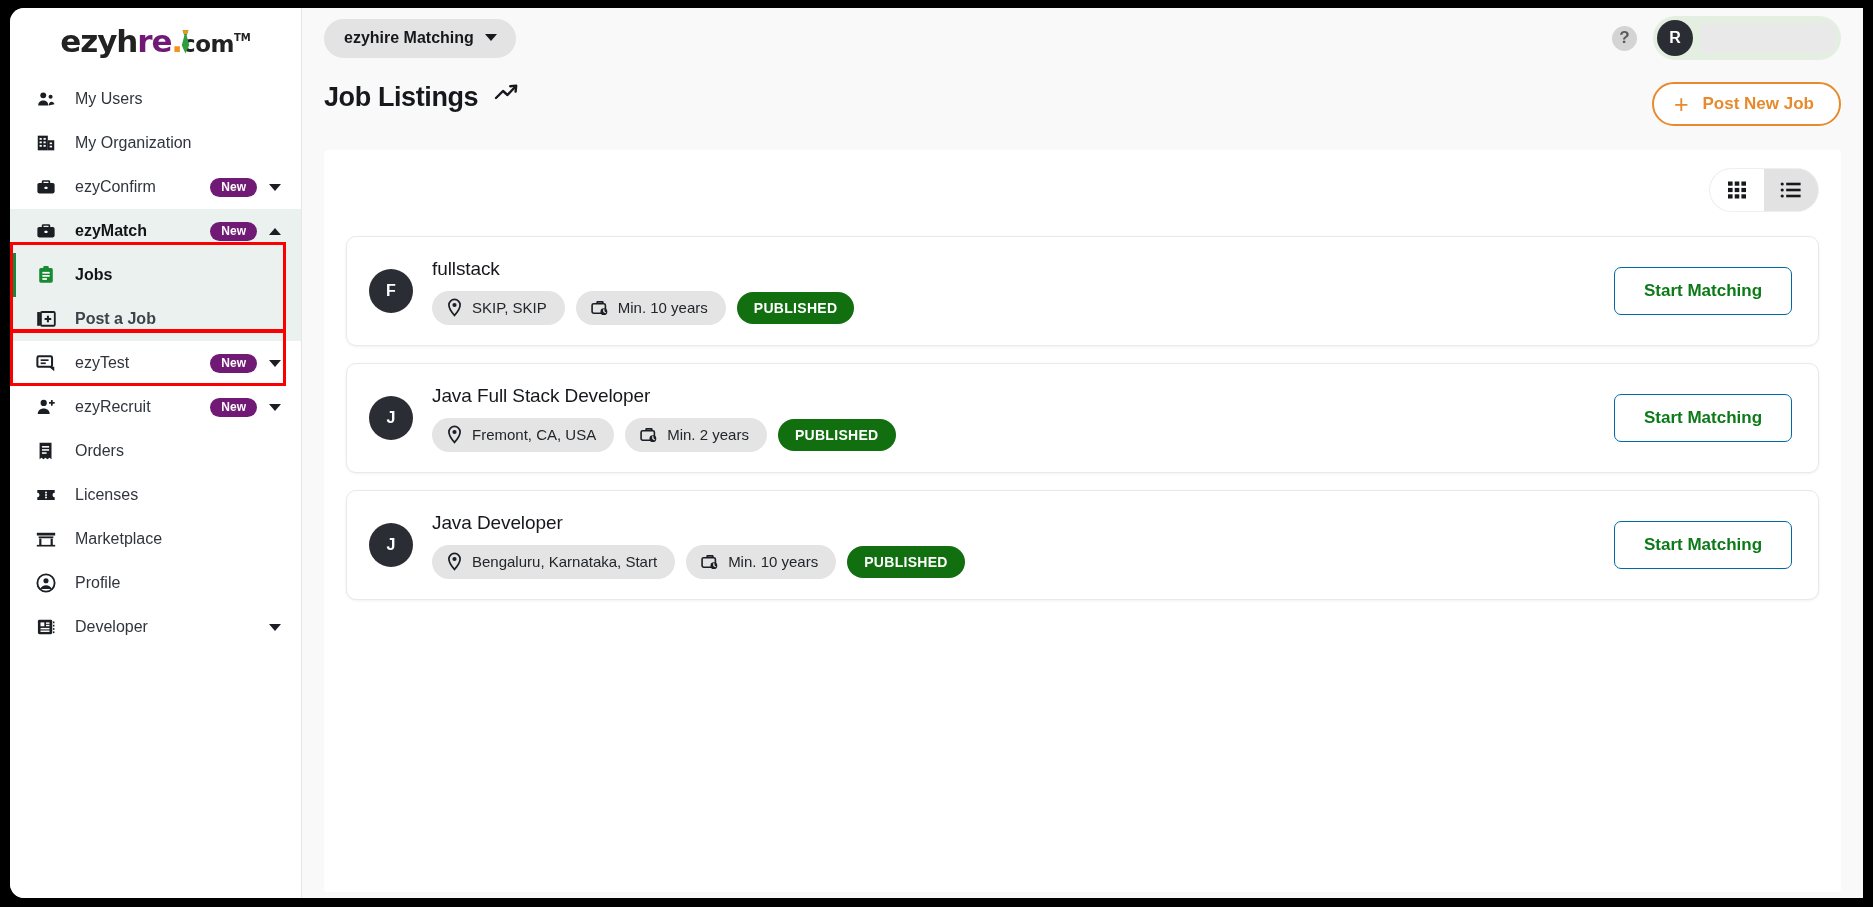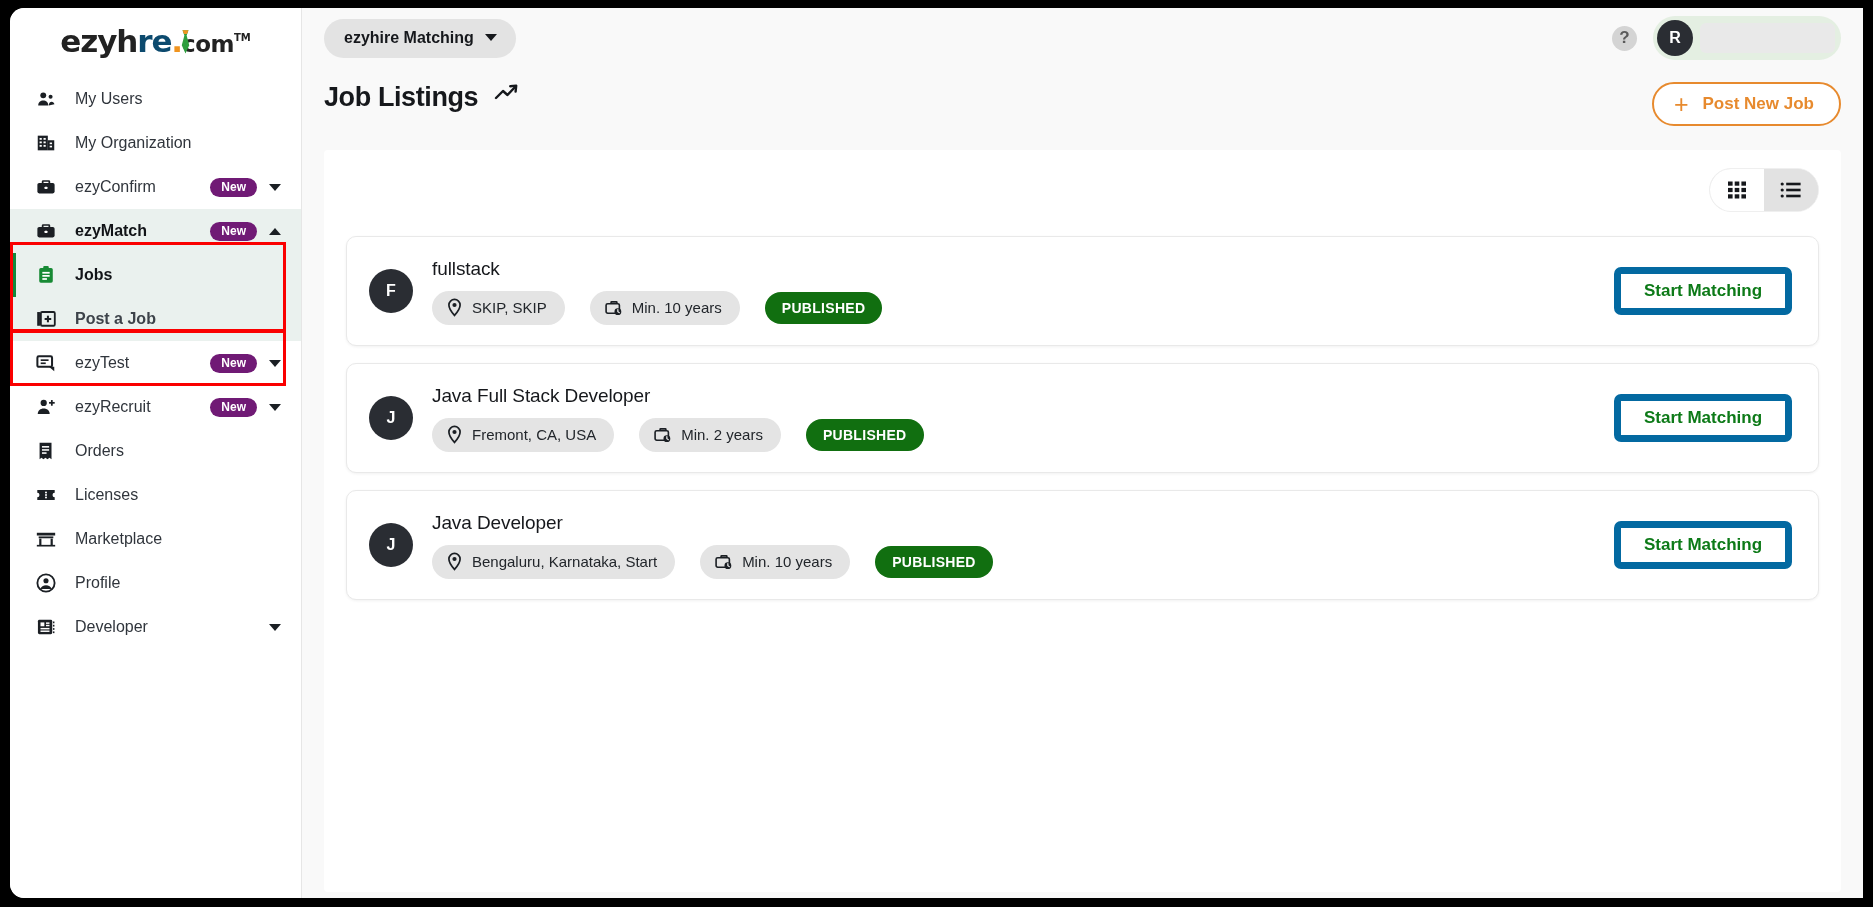--- a/index.html
+++ b/index.html
@@ -49,21 +49,21 @@
   .logo {
     font-family: "DejaVu Sans", sans-serif;
     font-size: 31px;
     font-weight: 700;
     letter-spacing: -1.1px;
     color: #222222;
     line-height: 1;
     position: relative;
     white-space: nowrap;
   }
-  .logo .grn { color: #0c4a6e; }
+  .logo .grn { color: #701a75; }
   .logo .dot { color: #f0941f; }
   .logo .com { font-size: 23px; color: #222222; letter-spacing: -0.5px; }
   .logo .tm {
     font-size: 10px;
     vertical-align: super;
     font-weight: 700;
     color: #222222;
     letter-spacing: 0;
   }
   .tie {
@@ -295,21 +295,21 @@
     margin-right: 19px;
   }
   .job-body { flex: 1 1 auto; min-width: 0; }
   .job-title {
     font-size: 19px;
     font-weight: 400;
     color: #16181c;
     margin-bottom: 11px;
     letter-spacing: -0.1px;
   }
-  .chips { display: flex; align-items: center; gap: 25px; }
+  .chips { display: flex; align-items: center; gap: 11px; }
   .chip {
     background: #e4e4e4;
     border-radius: 19px;
     height: 34px;
     display: flex; align-items: center;
     gap: 9px;
     padding: 0 18px 0 14px;
     font-size: 15px;
     color: #22262b;
     white-space: nowrap;
@@ -323,21 +323,21 @@
     border-radius: 19px;
     height: 32px;
     display: flex; align-items: center;
     padding: 8px 17px;
     letter-spacing: 0.3px;
     white-space: nowrap;
   }
   .match-btn {
     flex: 0 0 auto;
     margin-left: 20px;
-    border: 7px solid #0369a1;
+    border: 1px solid #0369a1;
     background: #ffffff;
     color: #0d7a18;
     border-radius: 7px;
     font-size: 17px;
     font-weight: 700;
     height: 48px;
     width: 178px;
     display: flex; align-items: center; justify-content: center;
     cursor: pointer;
   }

